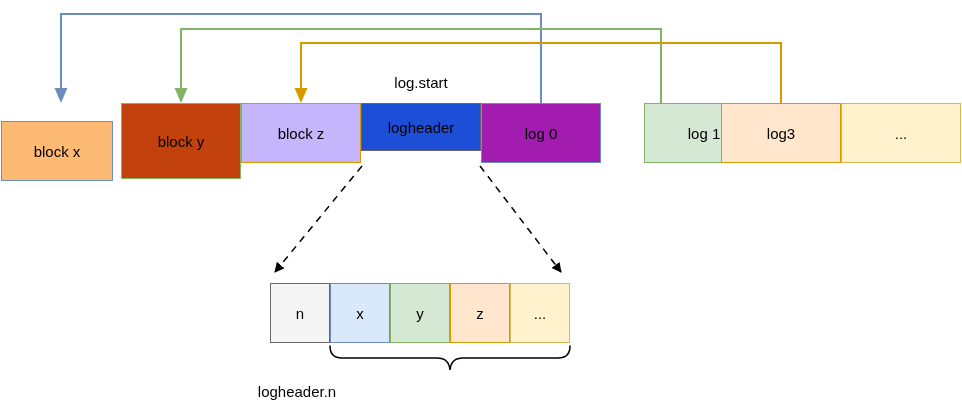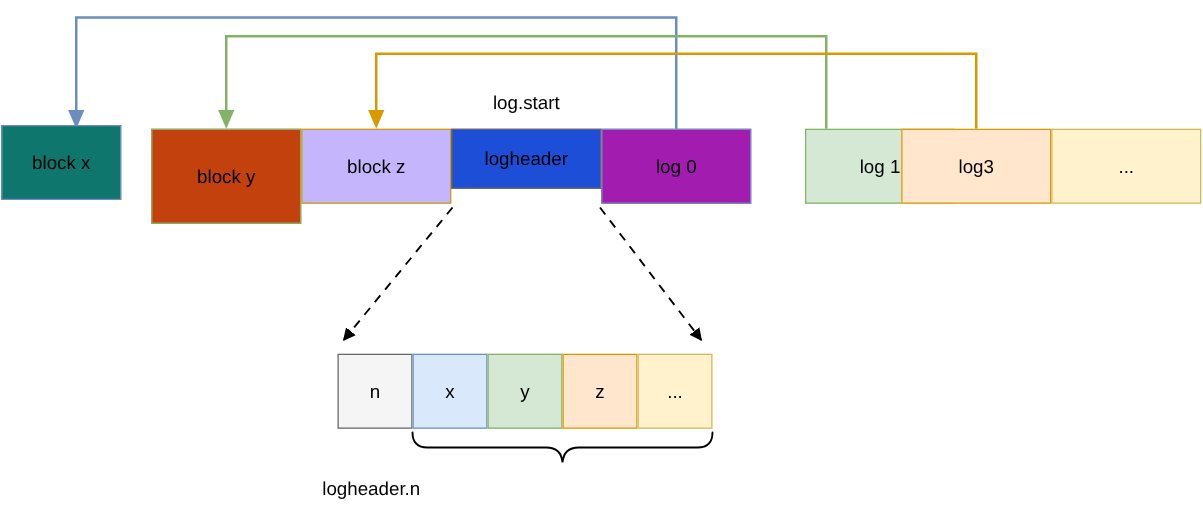--- a/index.html
+++ b/index.html
@@ -75,21 +75,21 @@
 
     <path d="M330,346 Q330,358 342,358 L437,358 Q449,358 450,370 Q451,358 463,358 L558,358 Q570,358 570,346" fill="none" stroke="#000000" stroke-width="1.5" stroke-linecap="round"></path>
   </svg>
 
   <div class="free-label" style="left:421px; top:74px;">log.start</div>
 
   <div class="free-label" style="left:297px; top:383px;">logheader.n</div>
 
 
   <div id="main-row">
-      <div class="cell" style="left: 1px; top: 100px; width: 96px; height: 60px; background: #0f766e; border-color: rgb(108, 142, 191);">block x</div>
+      <div class="cell" style="left: 1px; top: 121px; width: 112px; height: 60px; background: #fdba74; border-color: rgb(108, 142, 191);">block x</div>
       <div class="cell" style="left: 121px; top: 103px; width: 120px; height: 76px; background: #c2410c; border-color: rgb(130, 179, 102);">block y</div>
       <div class="cell" style="left: 241px; top: 103px; width: 120px; height: 60px; background: #c4b5fd; border-color: rgb(215, 155, 0);">block z</div>
       <div class="cell" style="left: 361px; top: 103px; width: 120px; height: 48px; background: #1d4ed8; border-color: rgb(102, 102, 102);">logheader</div>
       <div class="cell" style="left: 481px; top: 103px; width: 120px; height: 60px; background: #a21caf; border-color: rgb(108, 142, 191);">log 0</div>
       <div class="cell" style="left: 601px; top: 103px; width: 120px; height: 60px; background: rgb(213, 232, 212); border-color: rgb(130, 179, 102); margin-left: 43px;">log 1</div>
       <div class="cell" style="left: 721px; top: 103px; width: 120px; height: 60px; background: rgb(255, 230, 204); border-color: rgb(215, 155, 0);">log3</div>
       <div class="cell" style="left: 841px; top: 103px; width: 120px; height: 60px; background: rgb(255, 242, 204); border-color: rgb(214, 182, 86);">...</div>
     </div>
 
   <div id="header-row">

